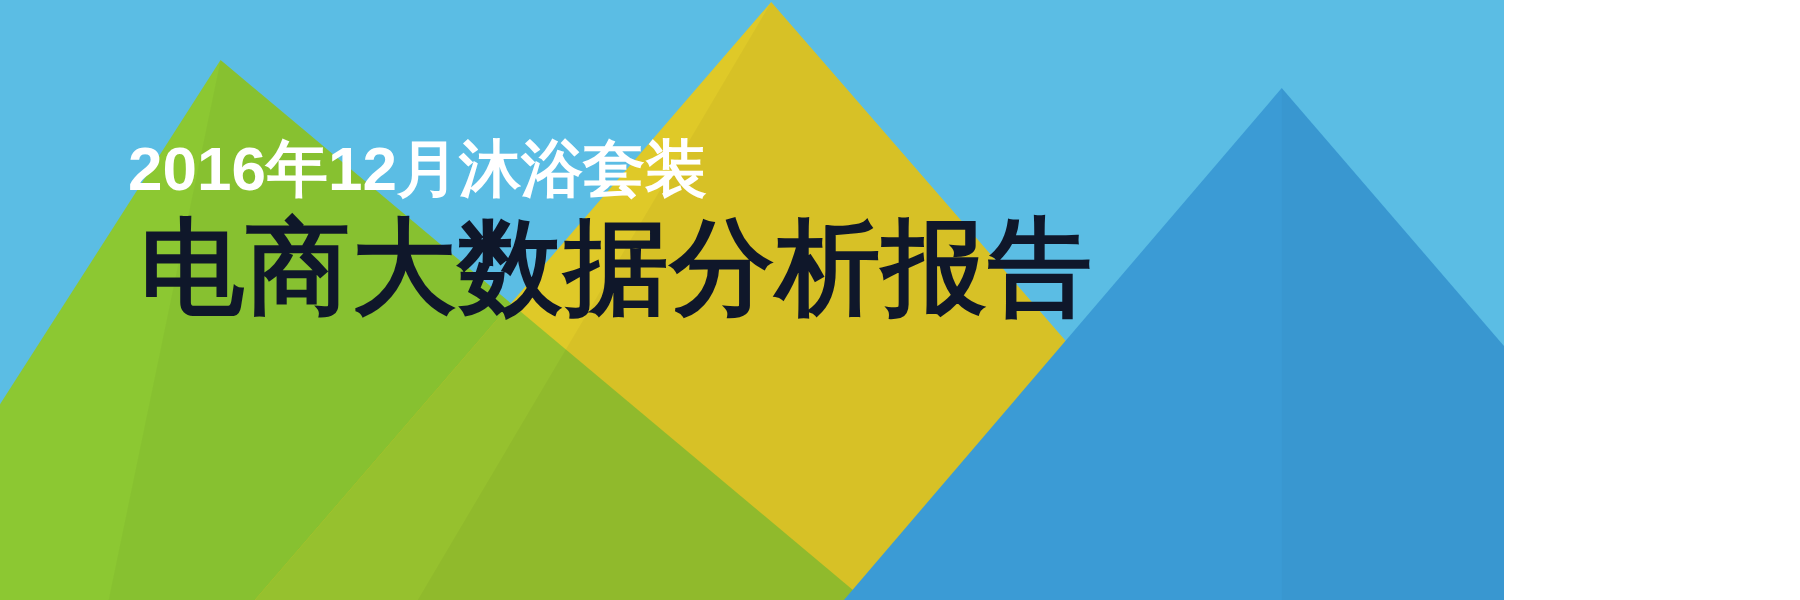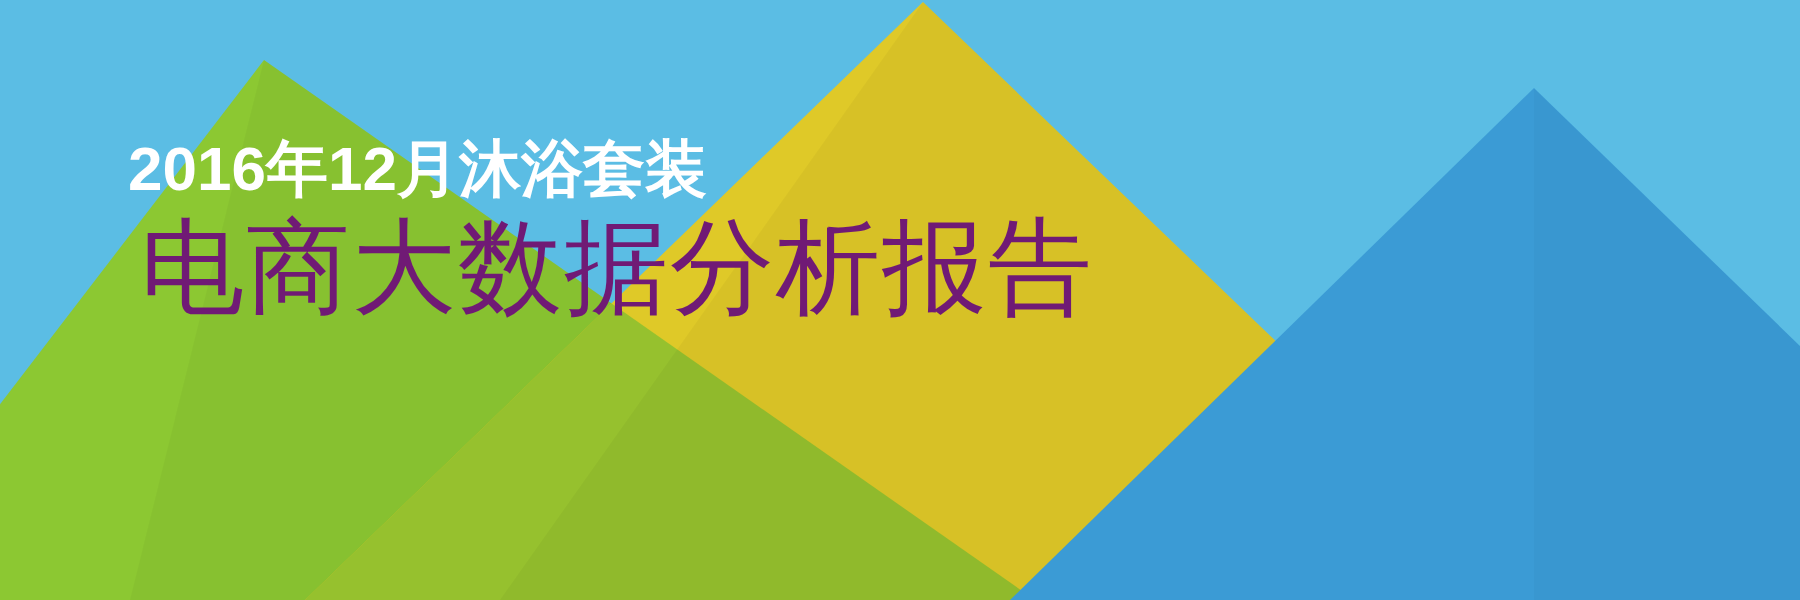--- a/index.html
+++ b/index.html
@@ -7,21 +7,21 @@
     margin: 0;
     padding: 0;
     background: #ffffff;
   }
   body {
     font-family: "Liberation Sans", "DejaVu Sans", sans-serif;
   }
 
   #banner {
     position: relative;
-    width: 1800px;
+    width: 1504px;
     height: 600px;
     overflow: hidden;
     background: #5BBDE4;
   }
 
   
   #shapes {
     position: absolute;
     inset: 0;
     width: 100%;
@@ -47,24 +47,24 @@
     font-weight: 700;
     letter-spacing: 0px;
     line-height: 1.18;
     color: #ffffff;
     margin: 0 0 4px 0;
   }
 
   #title-line-2 {
     display: block;
     font-size: 104px;
-    font-weight: 400;
+    font-weight: 700;
     letter-spacing: 2px;
     line-height: 1.12;
-    color: #701a75;
+    color: #0f172a;
     margin: 0 0 0 12px;
   }
 </style>
 </head>
 <body>
 
 <div id="banner">
 
   <svg id="shapes" viewBox="0 0 1800 600" preserveAspectRatio="none">
 

